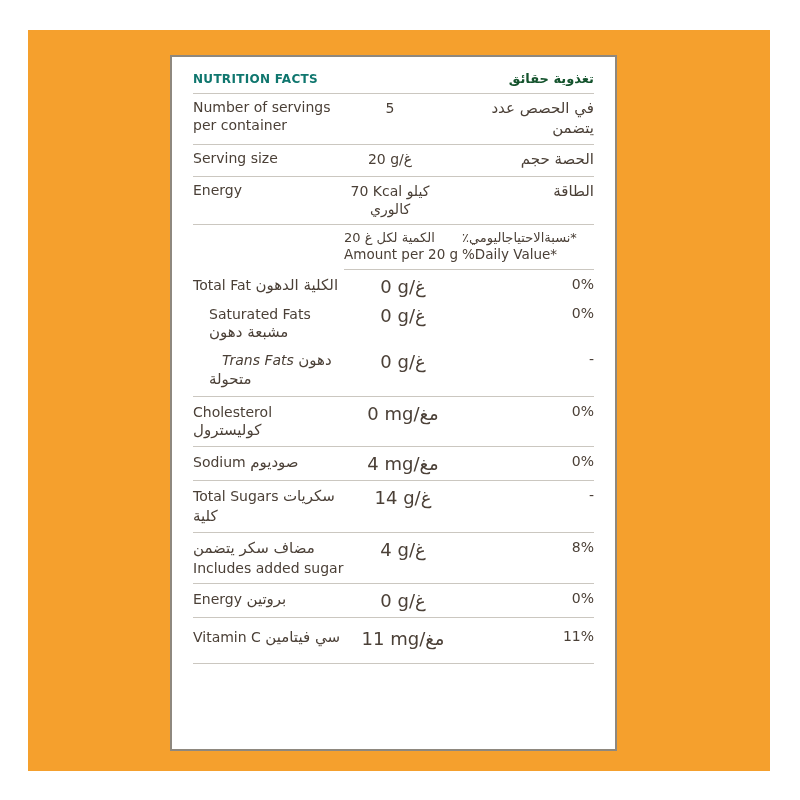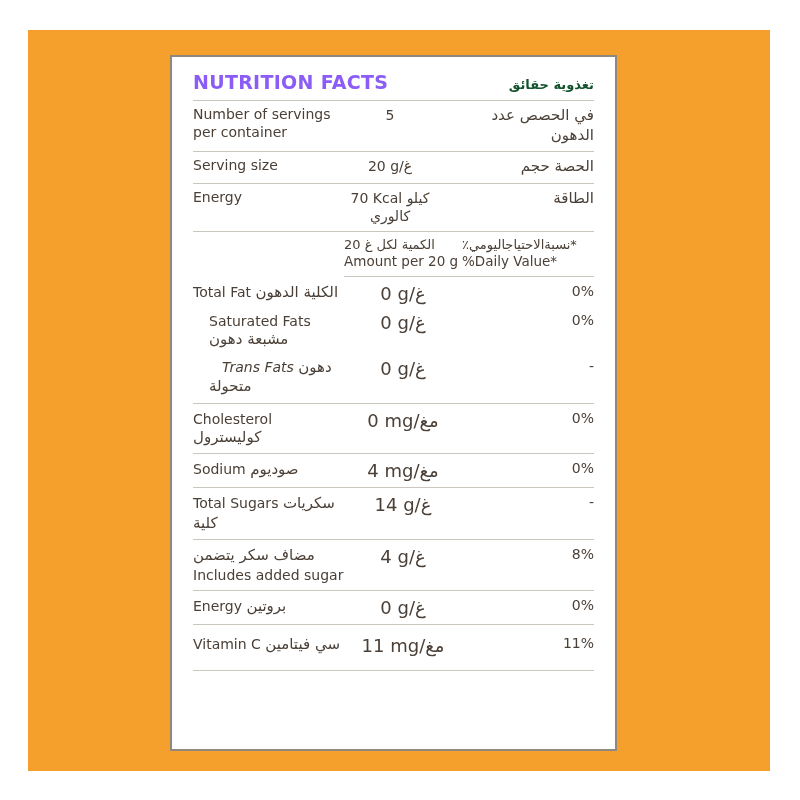--- a/index.html
+++ b/index.html
@@ -6,21 +6,21 @@
   body{
     width:800px;height:800px;background:#ffffff;position:relative;
     font-family:"DejaVu Sans","Liberation Sans",sans-serif;color:#4B4037;
   }
   .orange-panel{position:absolute;left:28px;top:30px;width:742px;height:741px;background:#F5A02D;}
   .card{
     position:absolute;left:142px;top:25px;width:447px;height:696px;background:#ffffff;
     border:2px solid #8E887F;box-sizing:border-box;padding:8px 21px 0 21px;overflow:hidden;
   }
   .title-row{display:flex;justify-content:space-between;align-items:baseline;margin-top:6px;}
-  .title-en{font-size:19px;font-weight:bold;letter-spacing:.3px;color:#8b5cf6;}
+  .title-en{font-size:12px;font-weight:bold;letter-spacing:.3px;color:#0f766e;}
   .title-ar{font-size:13px;font-weight:bold;color:#14532d;}
   .rule{border-bottom:1px solid #CBC7C0;margin-top:7px;}
   
   .top-row{display:grid;grid-template-columns:1fr 118px 145px;padding:5px 0 6px 0;border-bottom:1px solid #CBC7C0;}
   .top-row .lbl{font-size:14px;line-height:1.28;}
   .top-row .val{font-size:14px;text-align:center;line-height:1.3;}
   .top-row .val.center{text-align:center;}
   .top-row .arb{font-size:15px;text-align:right;line-height:1.3;}
   .arb .line{display:block;}
   
@@ -50,21 +50,21 @@
       <span class="title-en">NUTRITION FACTS</span>
       <span class="title-ar">حقائق‎ تغذوية‎</span>
     </div>
     <div class="rule"></div>
 
     <div class="top-row">
       <div class="lbl">Number of servings per container</div>
       <div class="val center">5</div>
       <div class="arb">
         <span class="line">عدد‎ الحصص‎ في‎</span>
-        <span class="line">الدهون</span>
+        <span class="line">يتضمن</span>
       </div>
     </div>
 
     <div class="top-row">
       <div class="lbl">Serving size</div>
       <div class="val">20 g/غ</div>
       <div class="arb">حجم‎ الحصة‎</div>
     </div>
 
     <div class="top-row">

